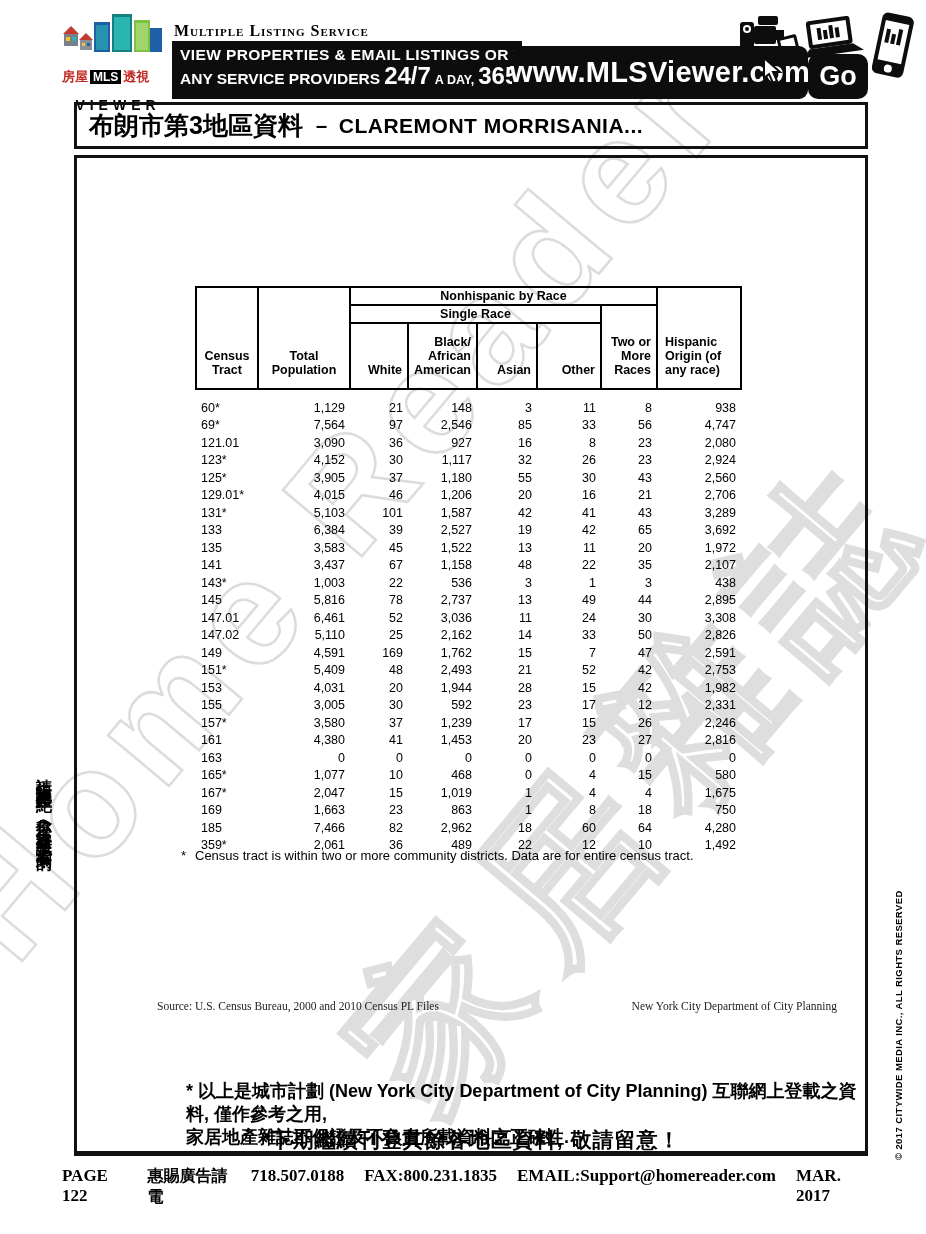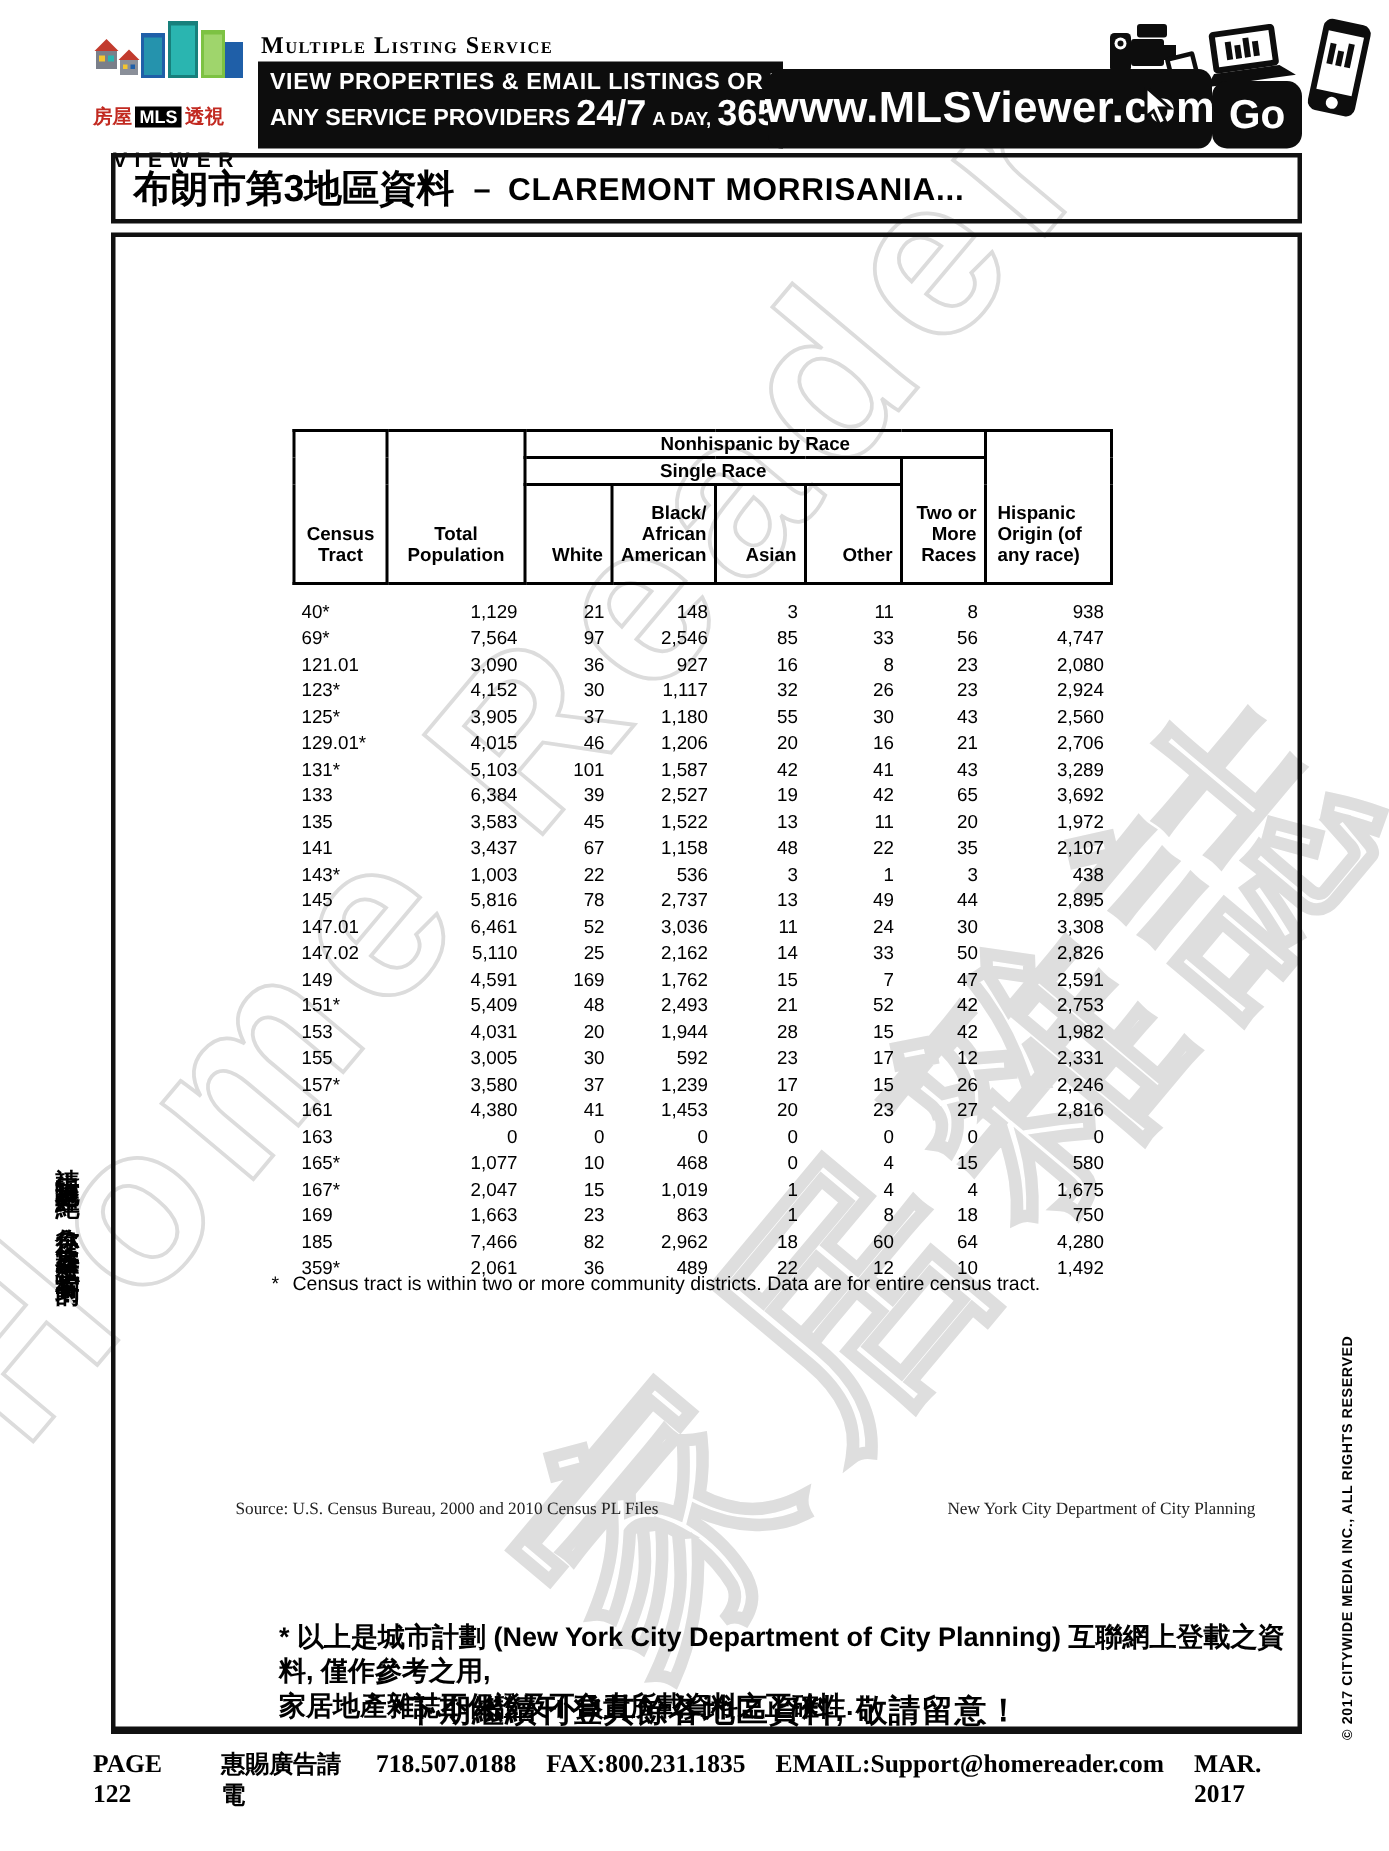--- a/index.html
+++ b/index.html
@@ -218,21 +218,21 @@
 American</th>
             <th class="rt">Asian</th>
             <th class="rt">Other</th>
           </tr>
         </thead>
         <tbody>
           <tr class="spacer">
               <td colspan="8"></td>
             </tr>
         <tr>
-              <td class="tract">40*</td>
+              <td class="tract">60*</td>
               <td class="num">1,129</td>
               <td class="num">21</td>
               <td class="num">148</td>
               <td class="num">3</td>
               <td class="num">11</td>
               <td class="num">8</td>
               <td class="num">938</td>
             </tr>
             <tr>
               <td class="tract">69*</td>

